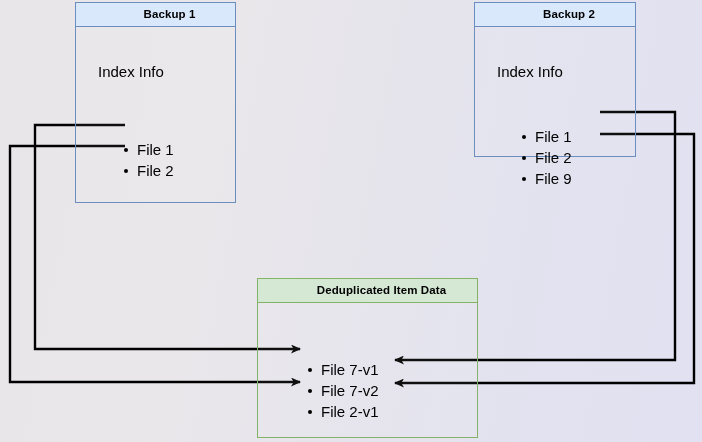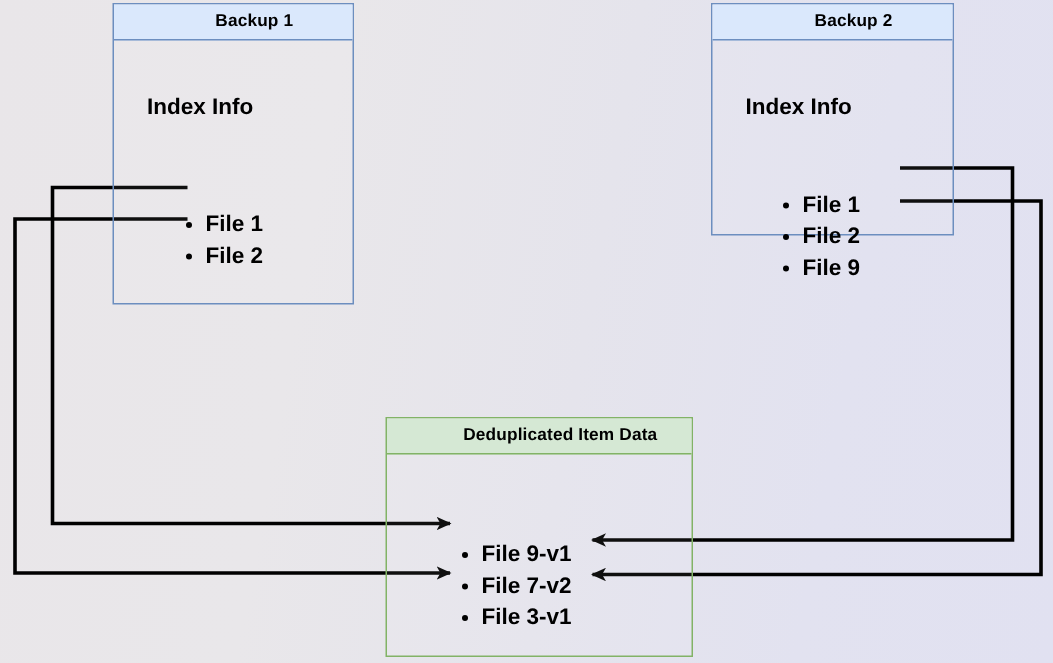--- a/index.html
+++ b/index.html
@@ -43,21 +43,20 @@
     color: #000000;
     border-bottom-width: 1px;
     border-bottom-style: solid;
     letter-spacing: .1px;
     padding-left: 28px;
   }
   .node-body {
     position: relative;
     width: 100%;
     height: calc(100% - 24px);
-    font-weight: bold;
   }
   .node-blue {
     border-color: #6c8ebf;
     background: rgba(255,255,255,0.06);
   }
   .node-blue .node-header {
     background: #dae8fc;
     border-bottom-color: #6c8ebf;
   }
   .node-green {
@@ -138,24 +137,24 @@
     <div class="node-body">
       <div class="index-label" style="left:22px; top:36px;">Index Info</div>
       <ul class="bullet-list" style="left:44px; top:99px;">
         <li>File 1</li>
         <li>File 2</li>
         <li>File 9</li>
       </ul>
     </div>
   </div>
 
-  <div class="node node-green" style="left:257px; top:278px; width:205px; height:160px;">
+  <div class="node node-green" style="left:257px; top:278px; width:221px; height:160px;">
     <div class="node-header">Deduplicated Item Data</div>
     <div class="node-body">
       <ul class="bullet-list" style="left:47px; top:56px;">
-        <li>File 9-v1</li>
+        <li>File 7-v1</li>
         <li>File 7-v2</li>
-        <li>File 3-v1</li>
+        <li>File 2-v1</li>
       </ul>
     </div>
   </div>
 
 </div>
 
 </body></html>

